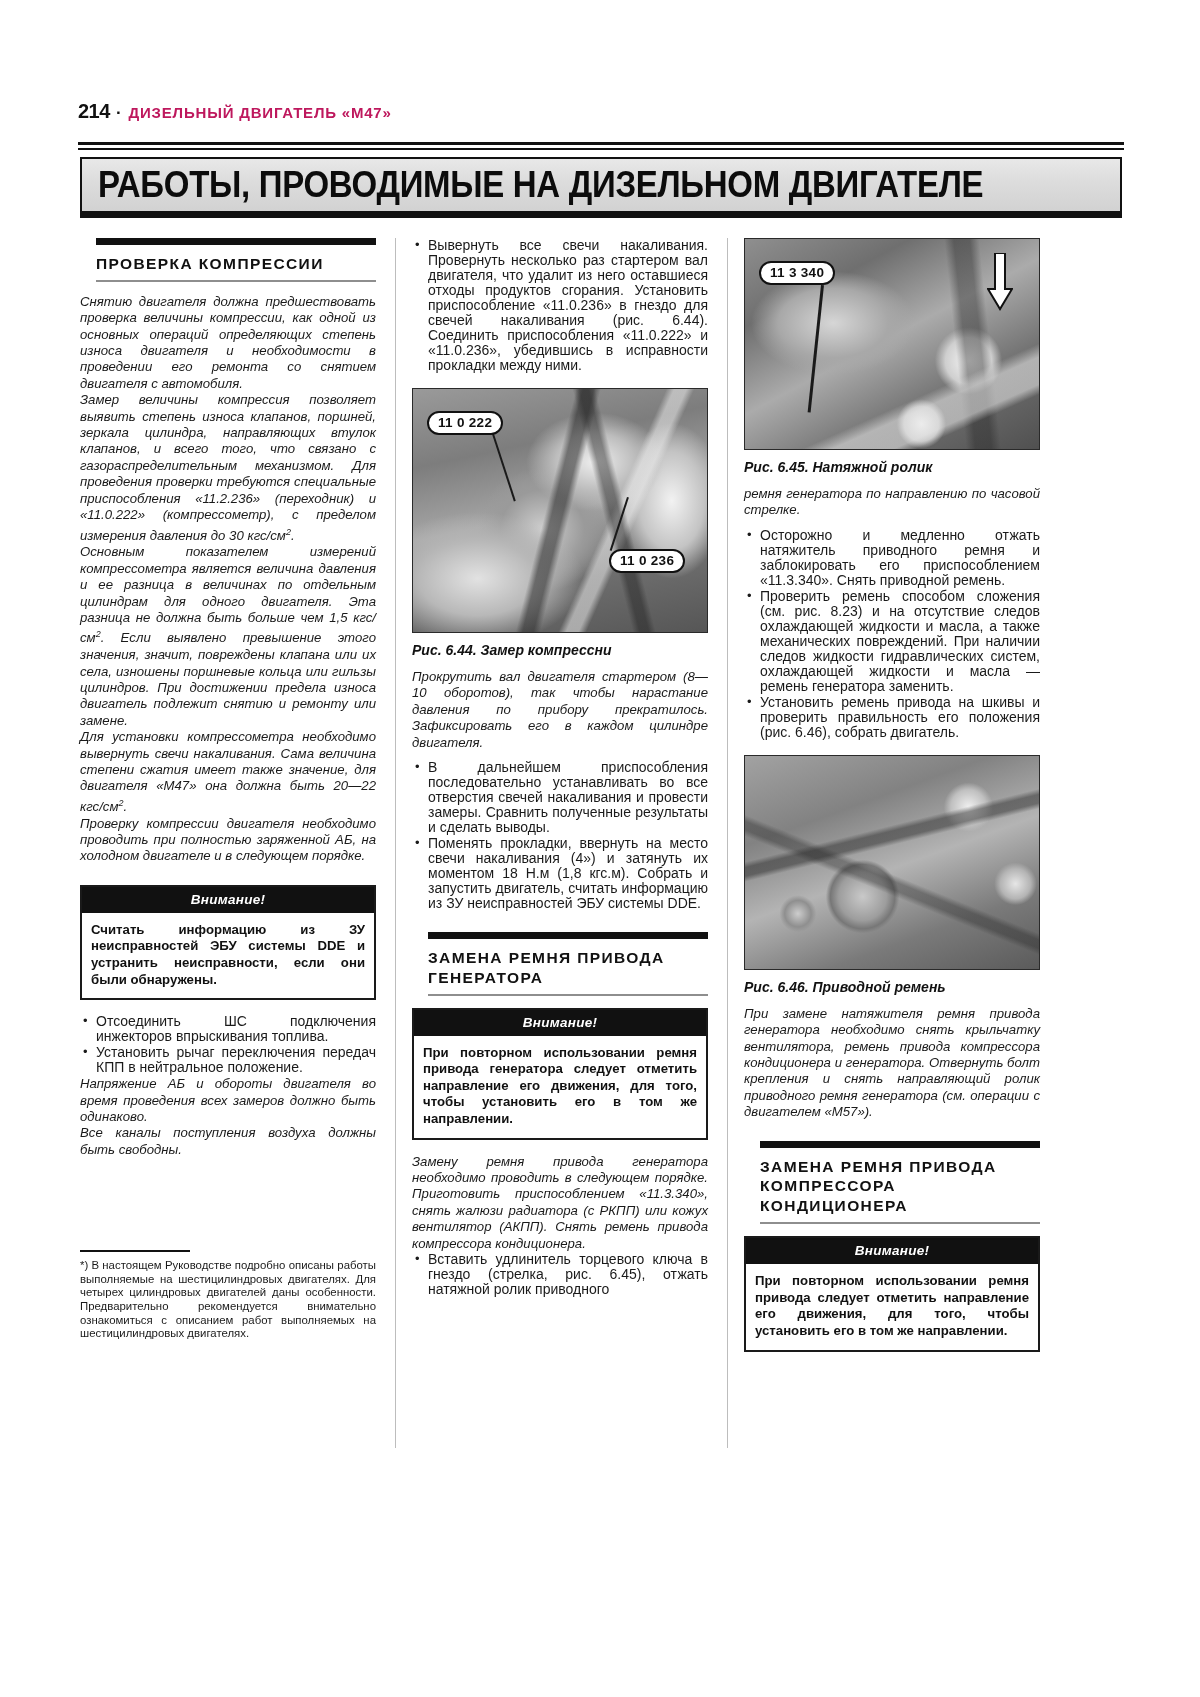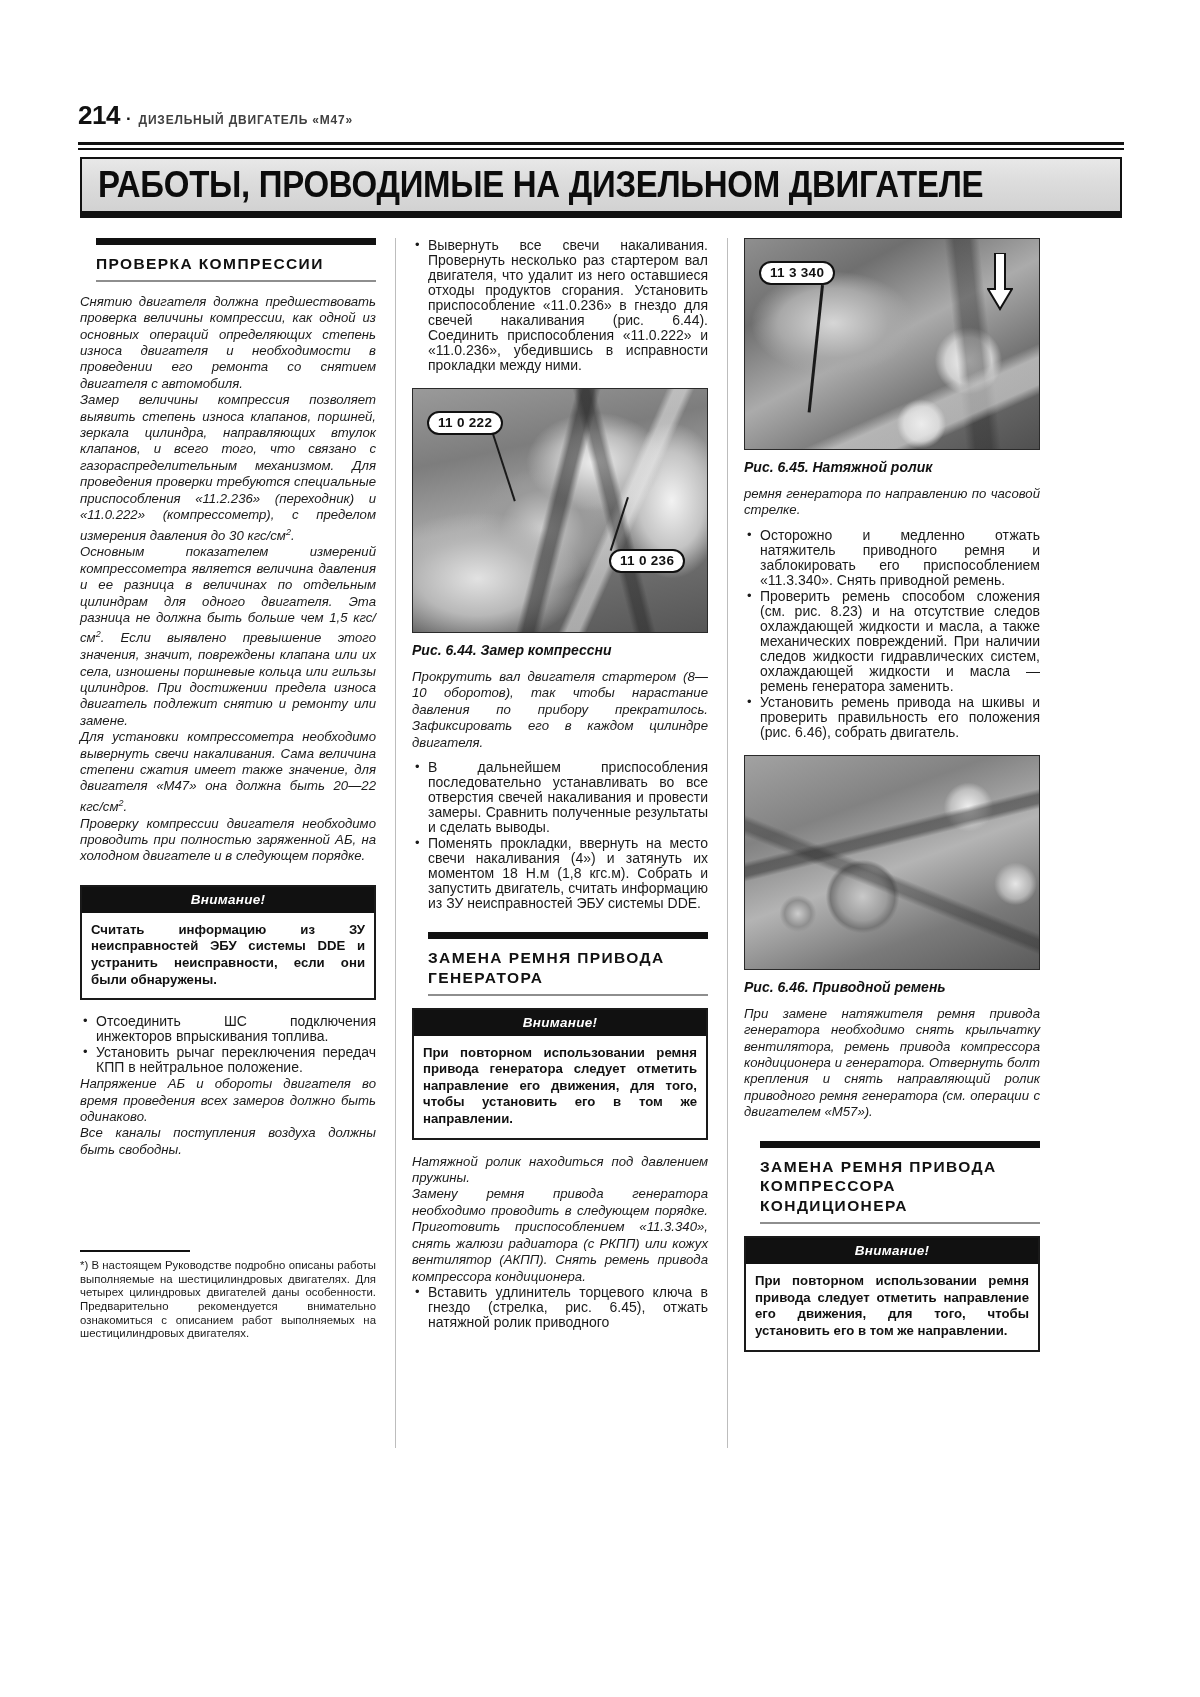--- a/index.html
+++ b/index.html
@@ -27,37 +27,37 @@
   .header {
     position: absolute;
     left: 78px;
     top: 100px;
     width: 1046px;
     display: flex;
     align-items: baseline;
     gap: 5px;
   }
   .page-num {
-    font-size: 26px;
+    font-size: 20px;
     font-weight: bold;
     letter-spacing: -0.5px;
     color: #111;
   }
   .header-dot {
     font-size: 17px;
     font-weight: bold;
     line-height: 1;
     padding: 0 2px 0 1px;
   }
   .header-title {
-    font-size: 12px;
+    font-size: 15px;
     font-weight: bold;
     letter-spacing: 0.8px;
     text-transform: uppercase;
-    color: #404040;
+    color: #be185d;
   }
 
   .rule-double {
     position: absolute;
     left: 78px;
     top: 142px;
     width: 1046px;
     border-top: 3px solid #111;
     border-bottom: 2px solid #111;
     height: 3px;
@@ -373,21 +373,20 @@
       <div class="underline"></div>
     </div>
 
     <div class="attn">
       <div class="attn-title">Внимание!</div>
       <div class="attn-body">При повторном использовании ремня привода генератора следует отметить направление его движения, для того, чтобы установить его в том же направлении.</div>
     </div>
 
     <div class="spacer-md"></div>
 
-    <p class="body">Натяжной ролик находиться под давлением пружины.</p>
     <p class="body">Замену ремня привода генератора необходимо проводить в следующем порядке. Приготовить приспособлением «11.3.340», снять жалюзи радиатора (с РКПП) или кожух вентилятор (АКПП). Снять ремень привода компрессора кондиционера.</p>
 
     <ul class="bullets">
       <li>Вставить удлинитель торцевого ключа в гнездо (стрелка, рис. 6.45), отжать натяжной ролик приводного</li>
     </ul>
   </div>
 
   <div class="col col3">
 
     <div class="fig" style="height:212px;">

